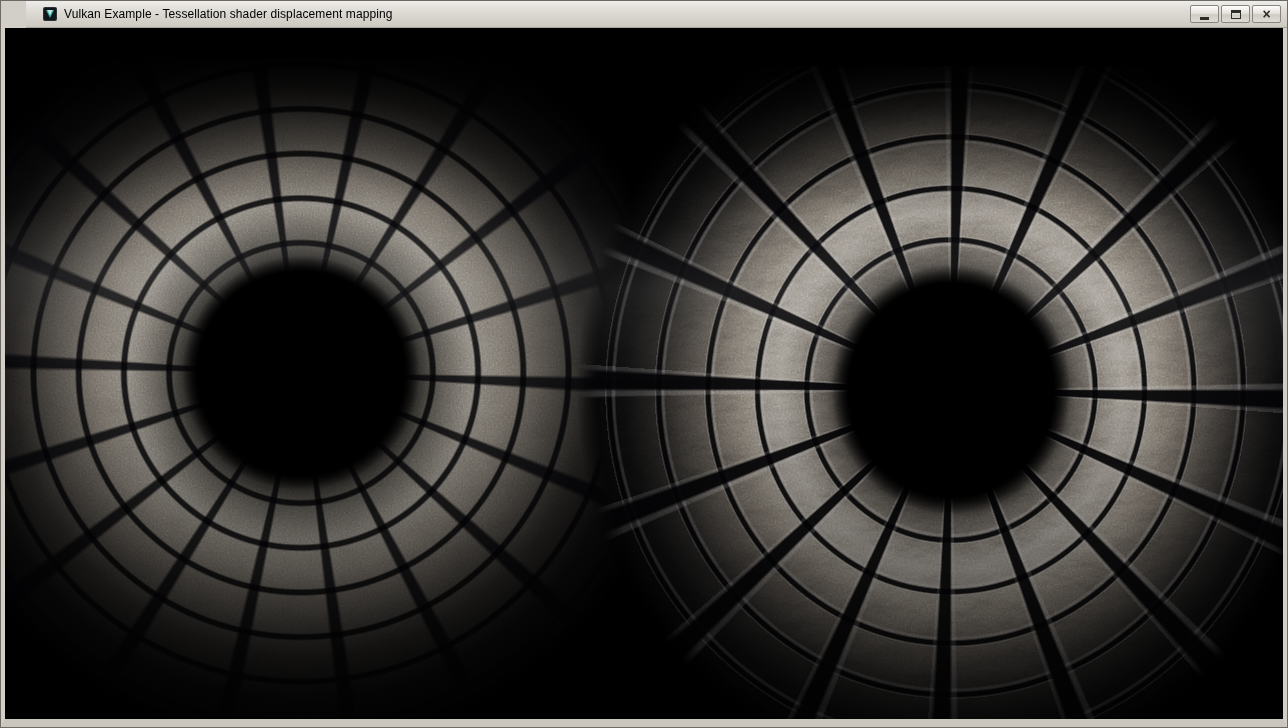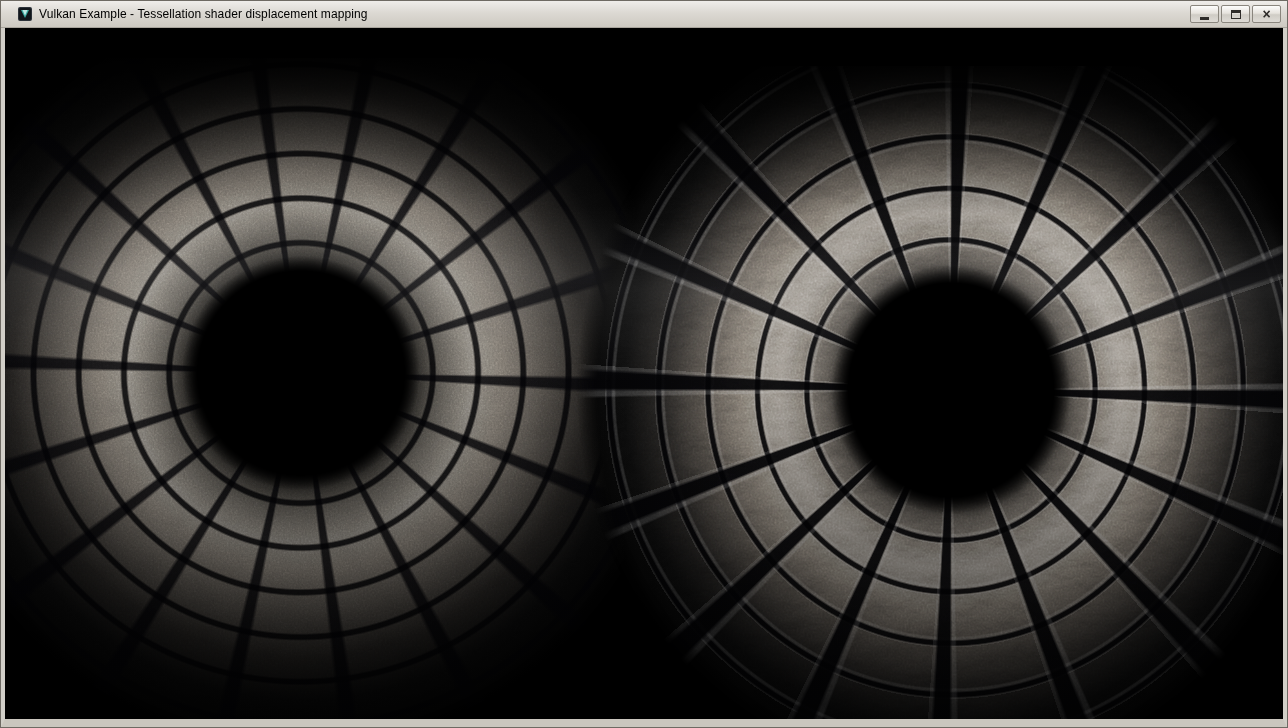--- a/index.html
+++ b/index.html
@@ -13,20 +13,21 @@
     background: #d2cfc8;
   }
   .titlebar {
     position: relative;
     height: 27px;
     background: linear-gradient(180deg, #efedea 0%, #dcd9d3 45%, #cdc9c1 100%);
     border-bottom: 1px solid #a8a49c;
     display: flex;
     align-items: center;
     padding-left: 16px;
+    margin-left: 25px;
   }
   .app-icon {
     width: 16px; height: 16px;
     margin-right: 6px;
     flex: 0 0 auto;
   }
   .window-title {
     font-size: 12px;
     color: #000;
     white-space: nowrap;

